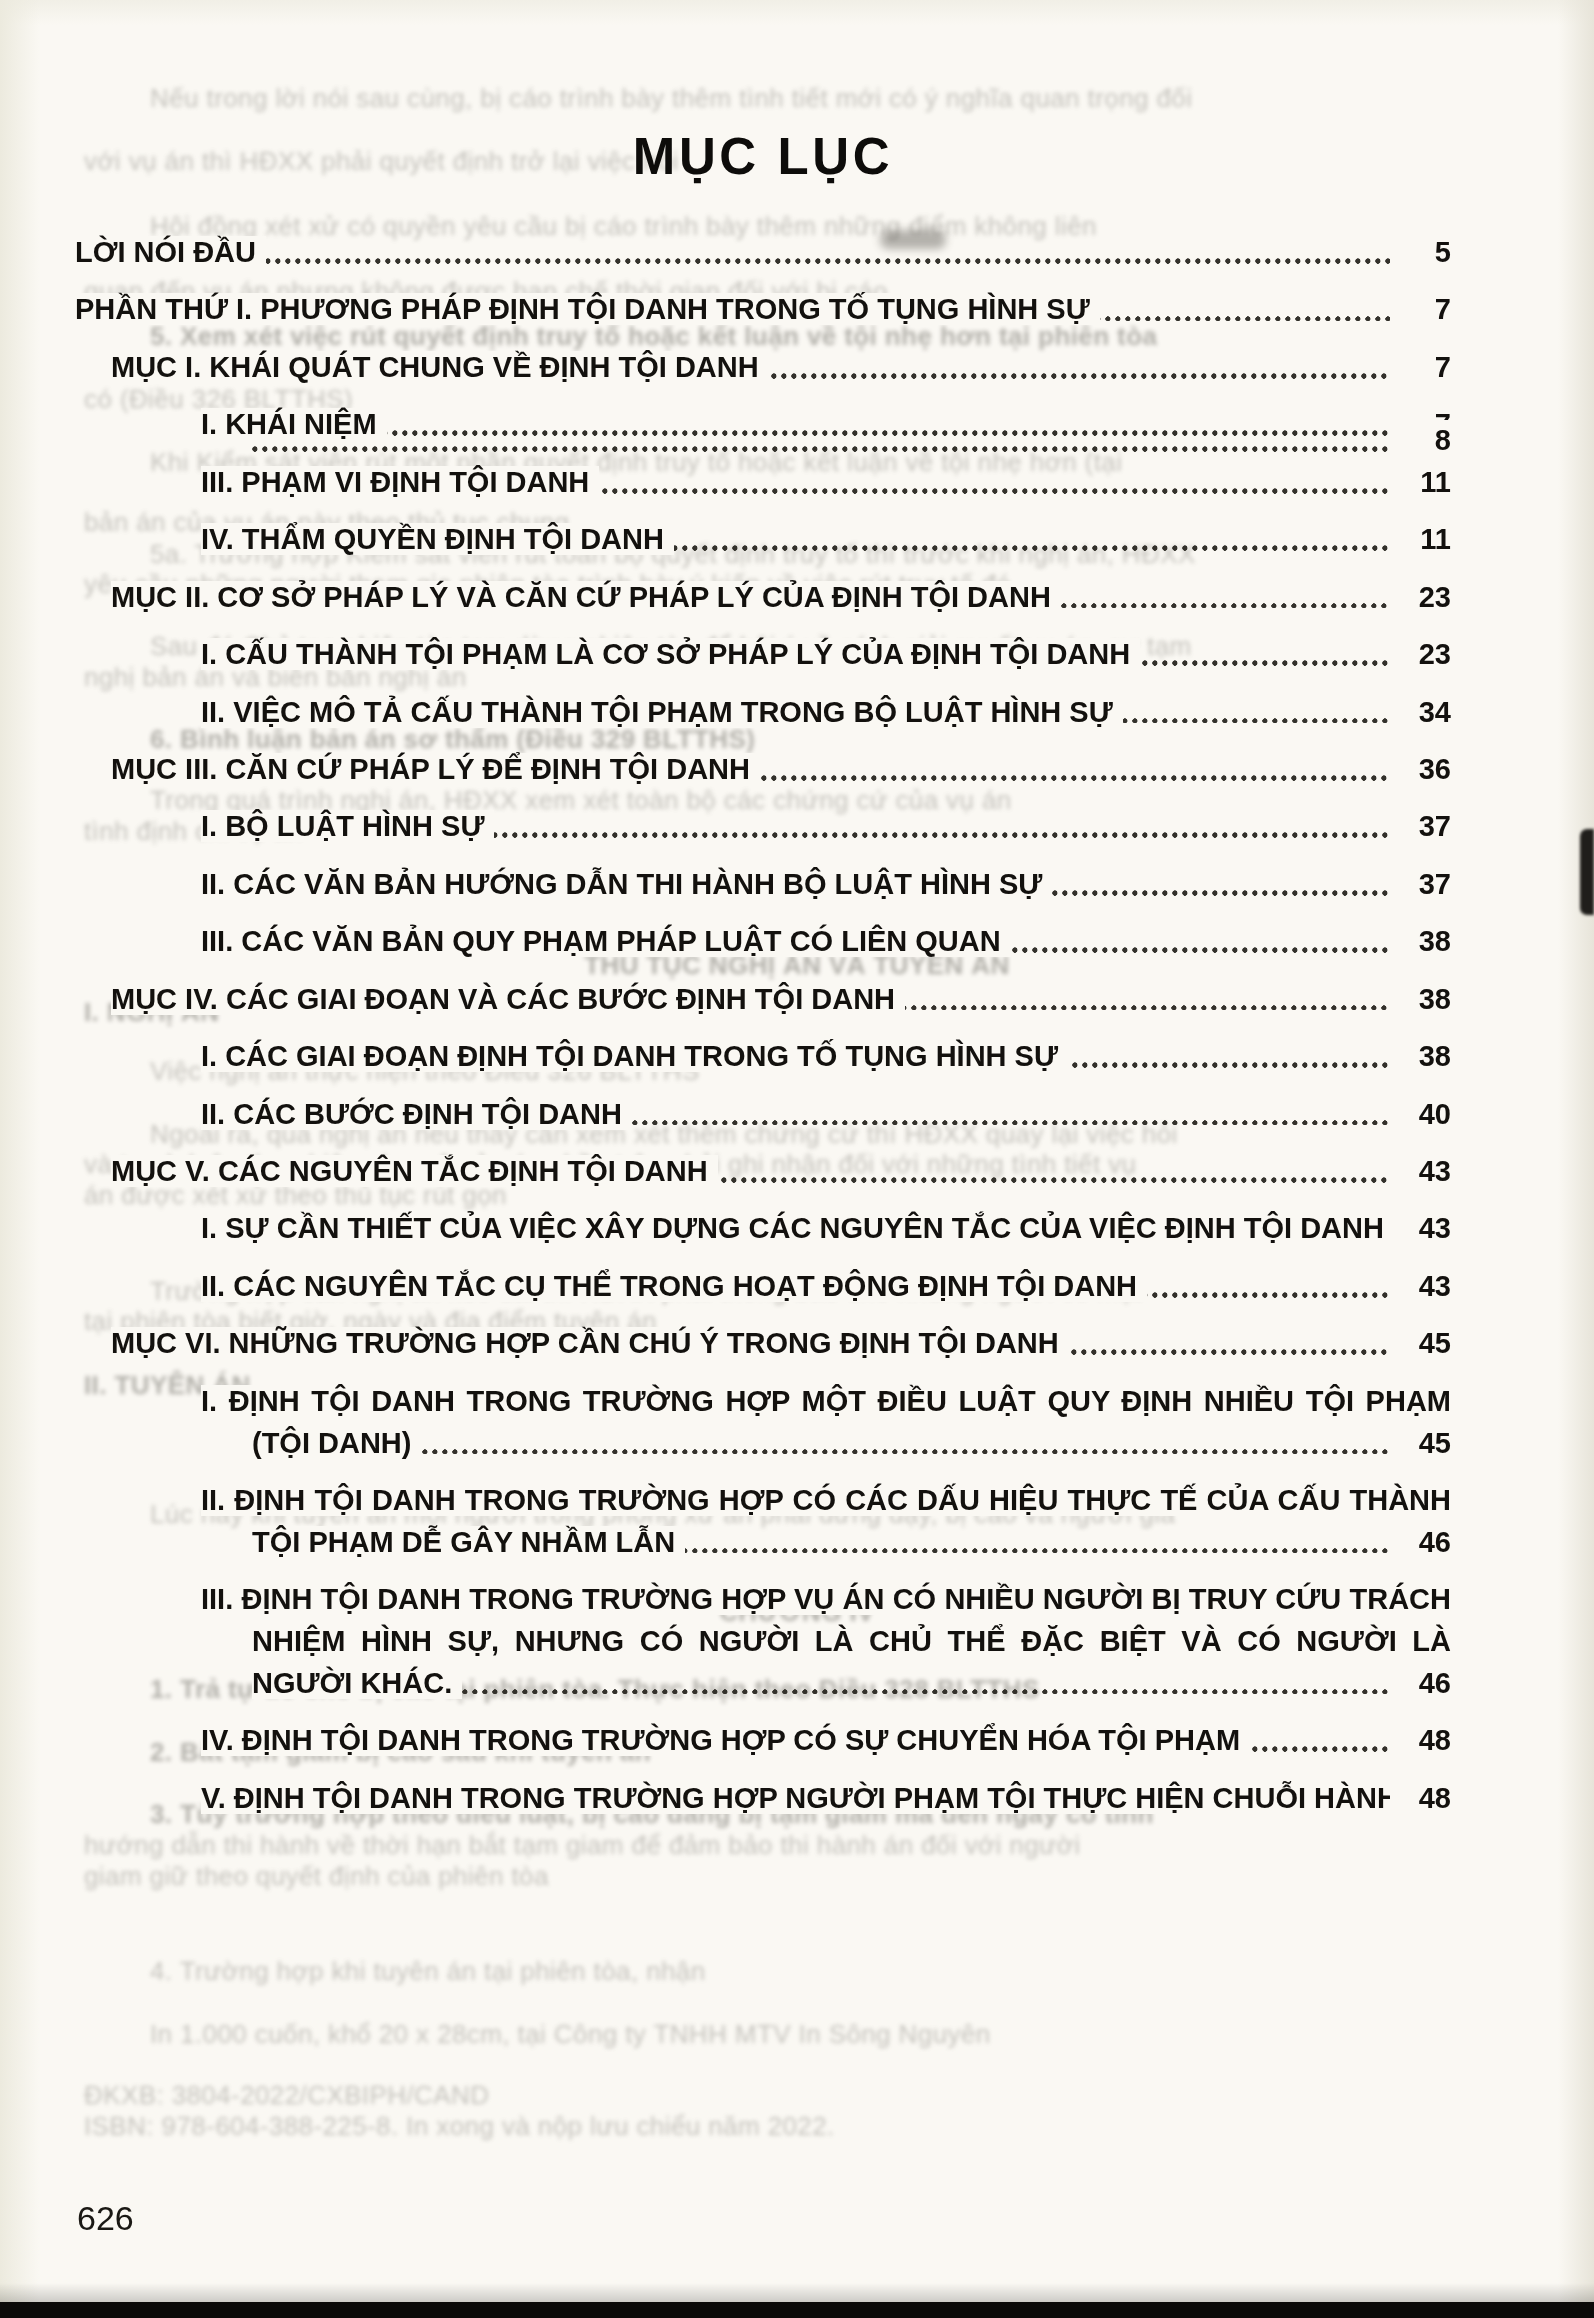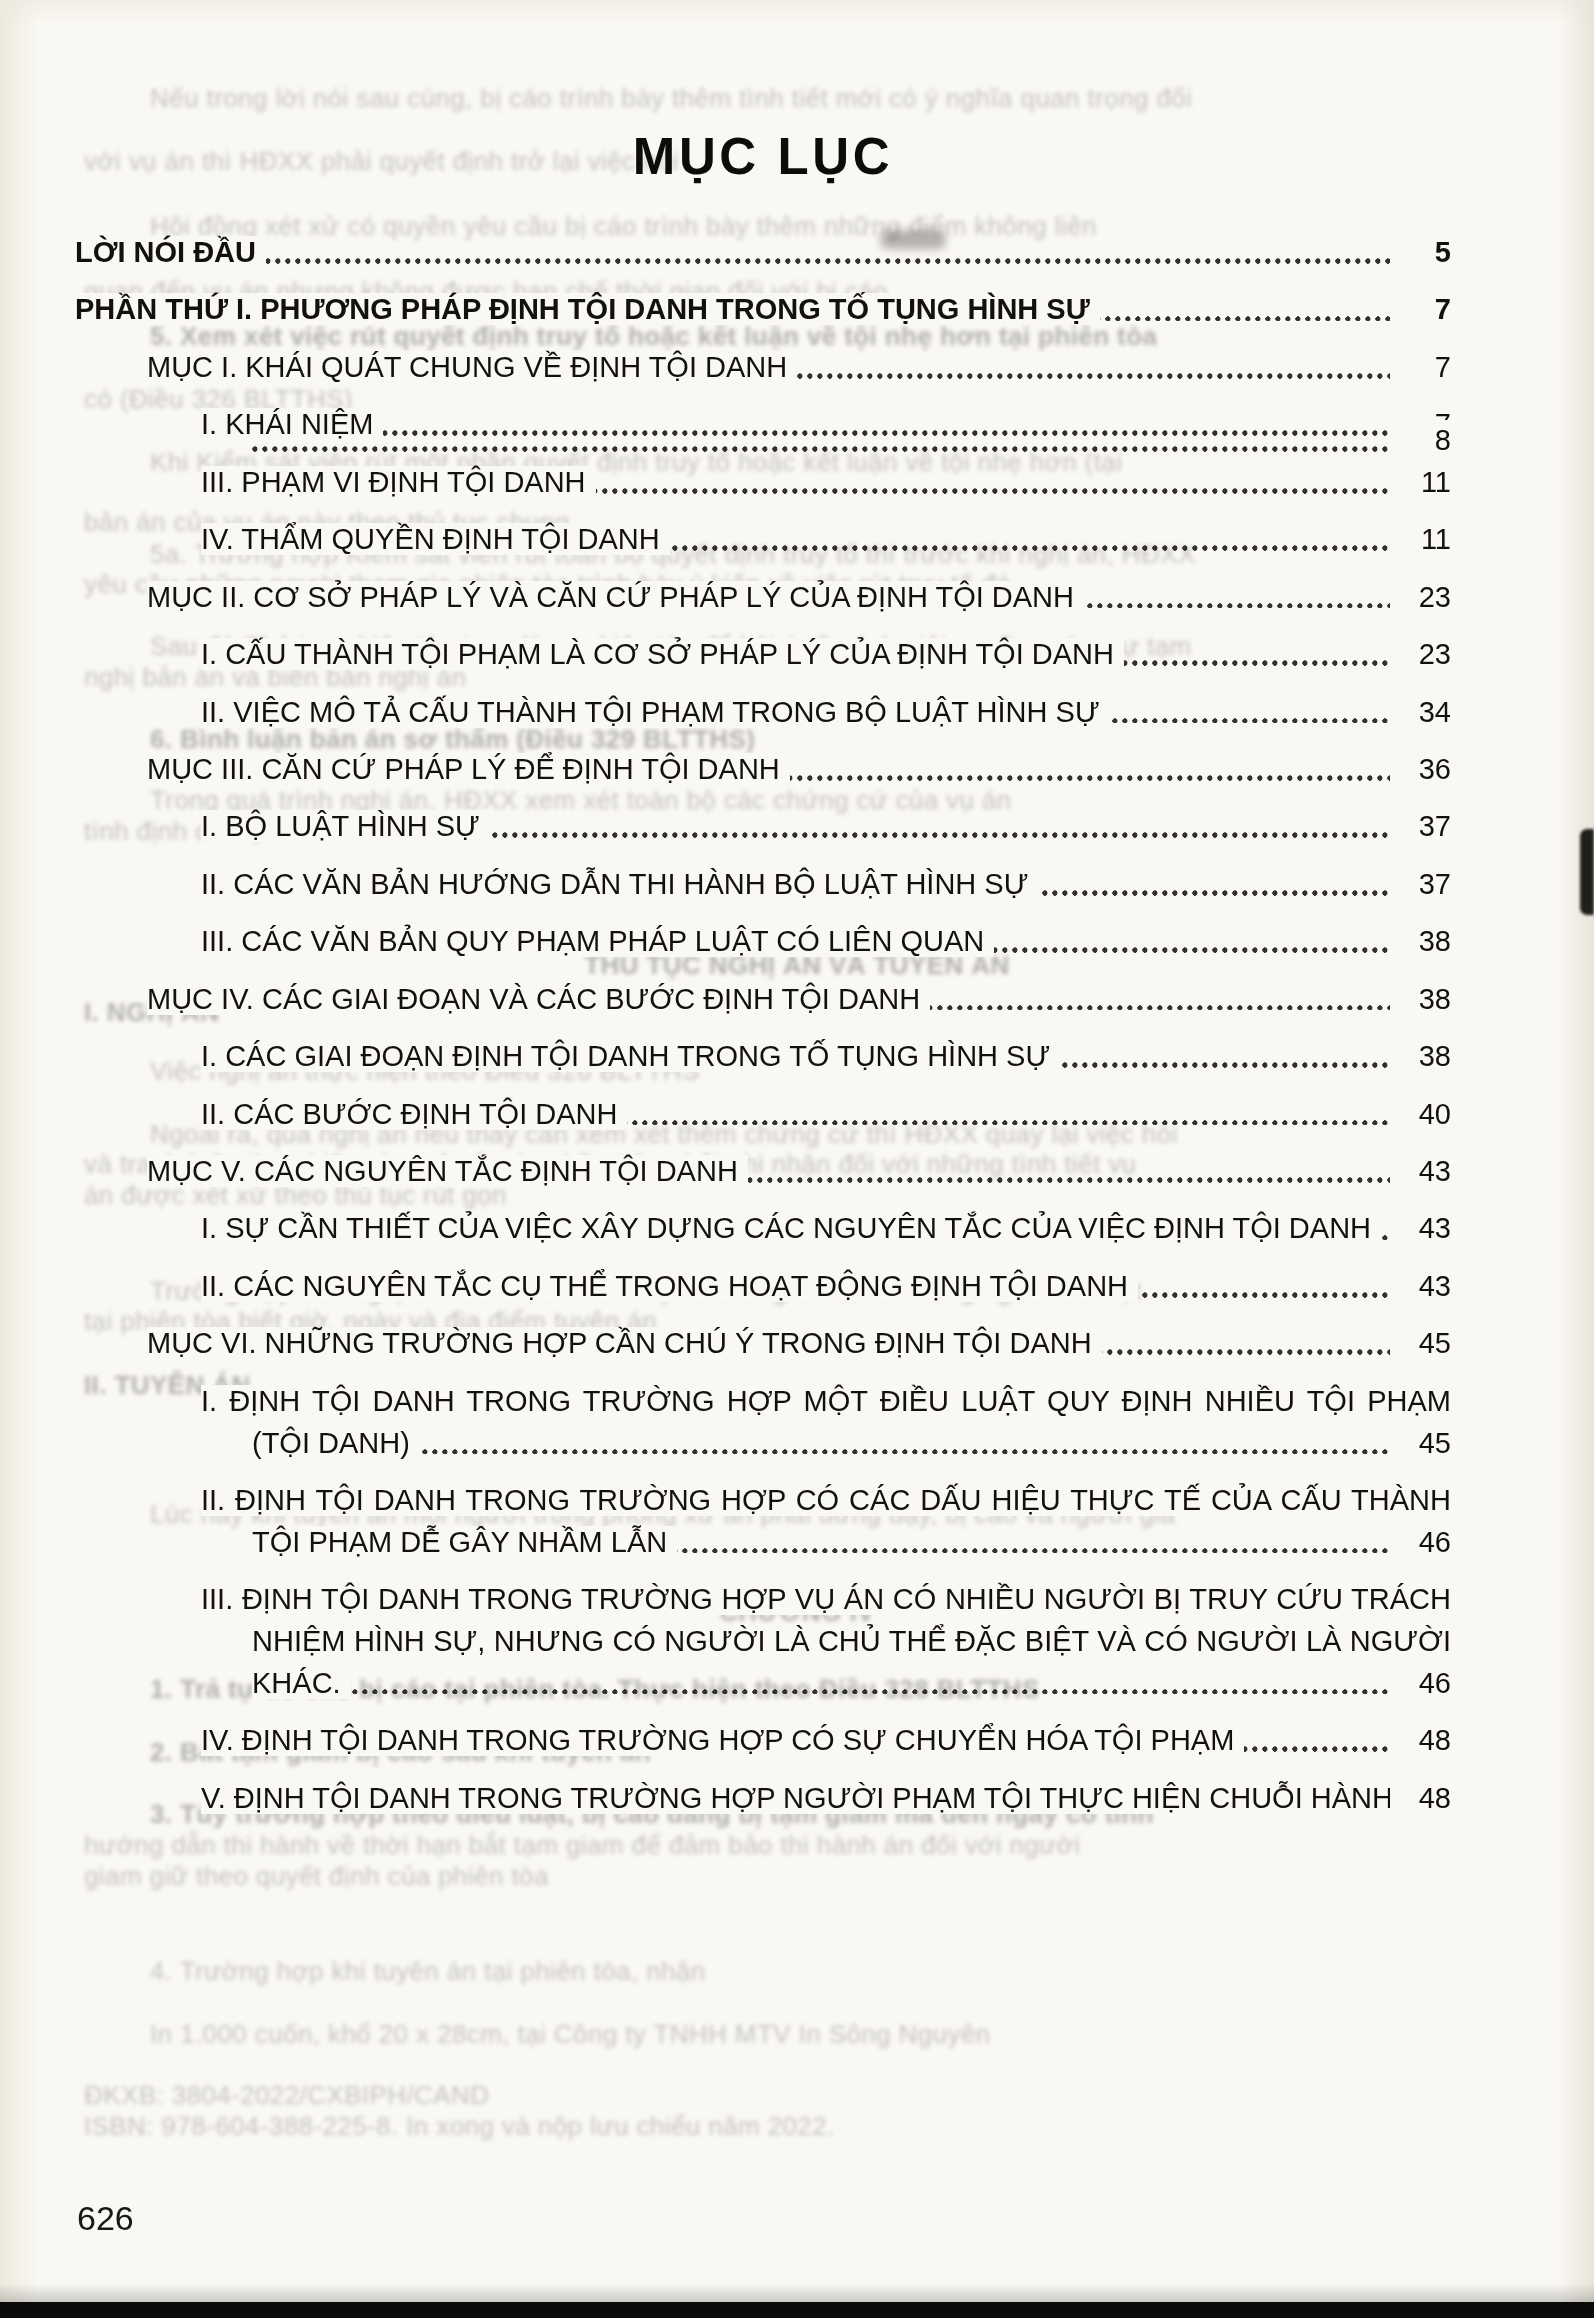--- a/index.html
+++ b/index.html
@@ -45,22 +45,22 @@
     background-size:10px 5.7px;background-repeat:repeat-x;background-position:left bottom;
   }
   .entry .label{
     position:relative;z-index:1;background:#faf8f3;padding-right:10px;
   }
   .entry .num{
     position:absolute;right:0;bottom:0;z-index:1;background:#faf8f3;
     padding-left:11.4px;min-width:50px;text-align:right;
   }
   .lvl0{font-weight:700;margin-left:0;}
-  .lvl1{font-weight:400;margin-left:72px;}
-  .lvl2{font-weight:400;margin-left:177px;text-indent:-51px;}
+  .lvl1{font-weight:700;margin-left:36px;}
+  .lvl2{font-weight:700;margin-left:177px;text-indent:-51px;}
   .lvl2 .num{text-indent:0;}
   
   .folio{
     position:absolute;left:77px;top:2199px;z-index:1;
     font-size:34px;color:#1a1814;
   }
   .scan-bottom-shadow{
     position:absolute;left:0;right:0;bottom:17px;height:18.6px;z-index:2;
     background:linear-gradient(180deg, rgba(0,0,0,0), rgba(0,0,0,.18));
   }

